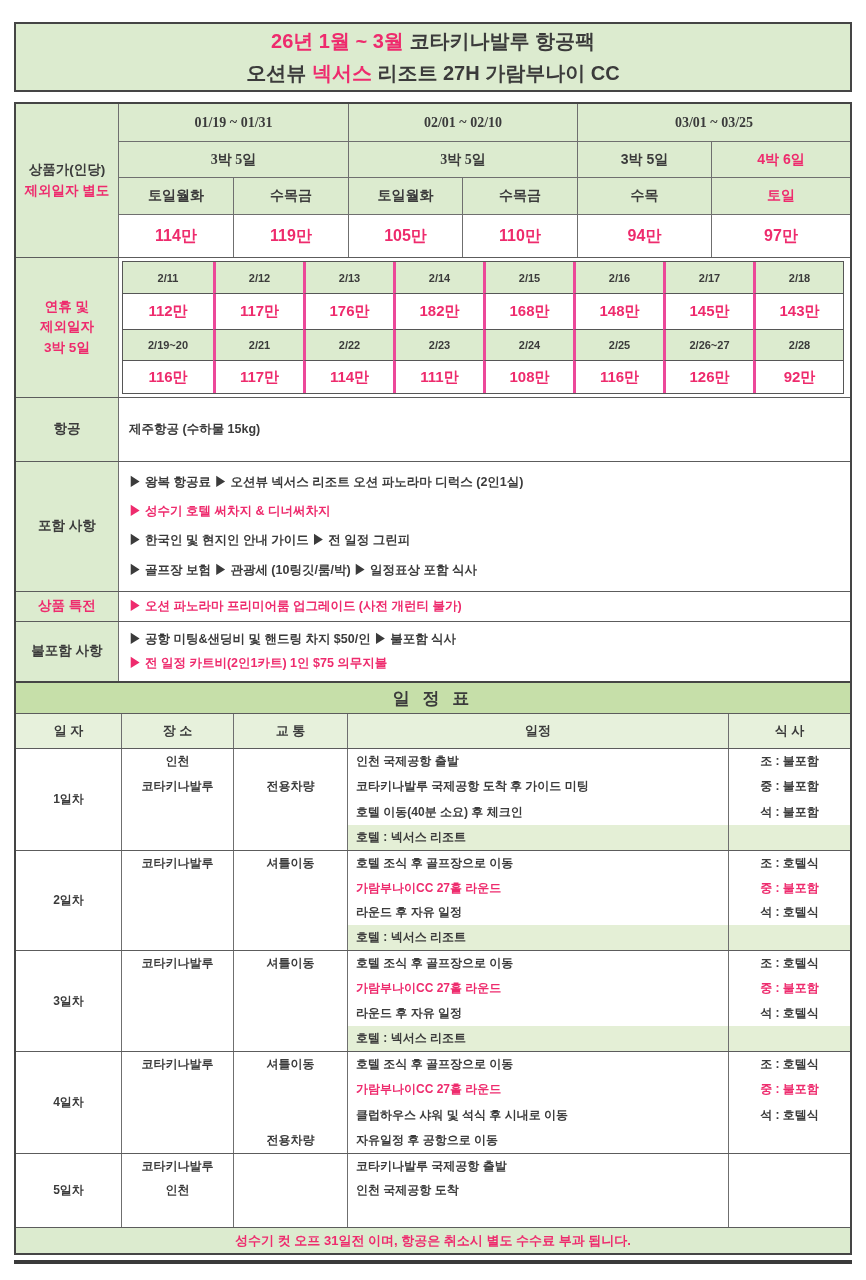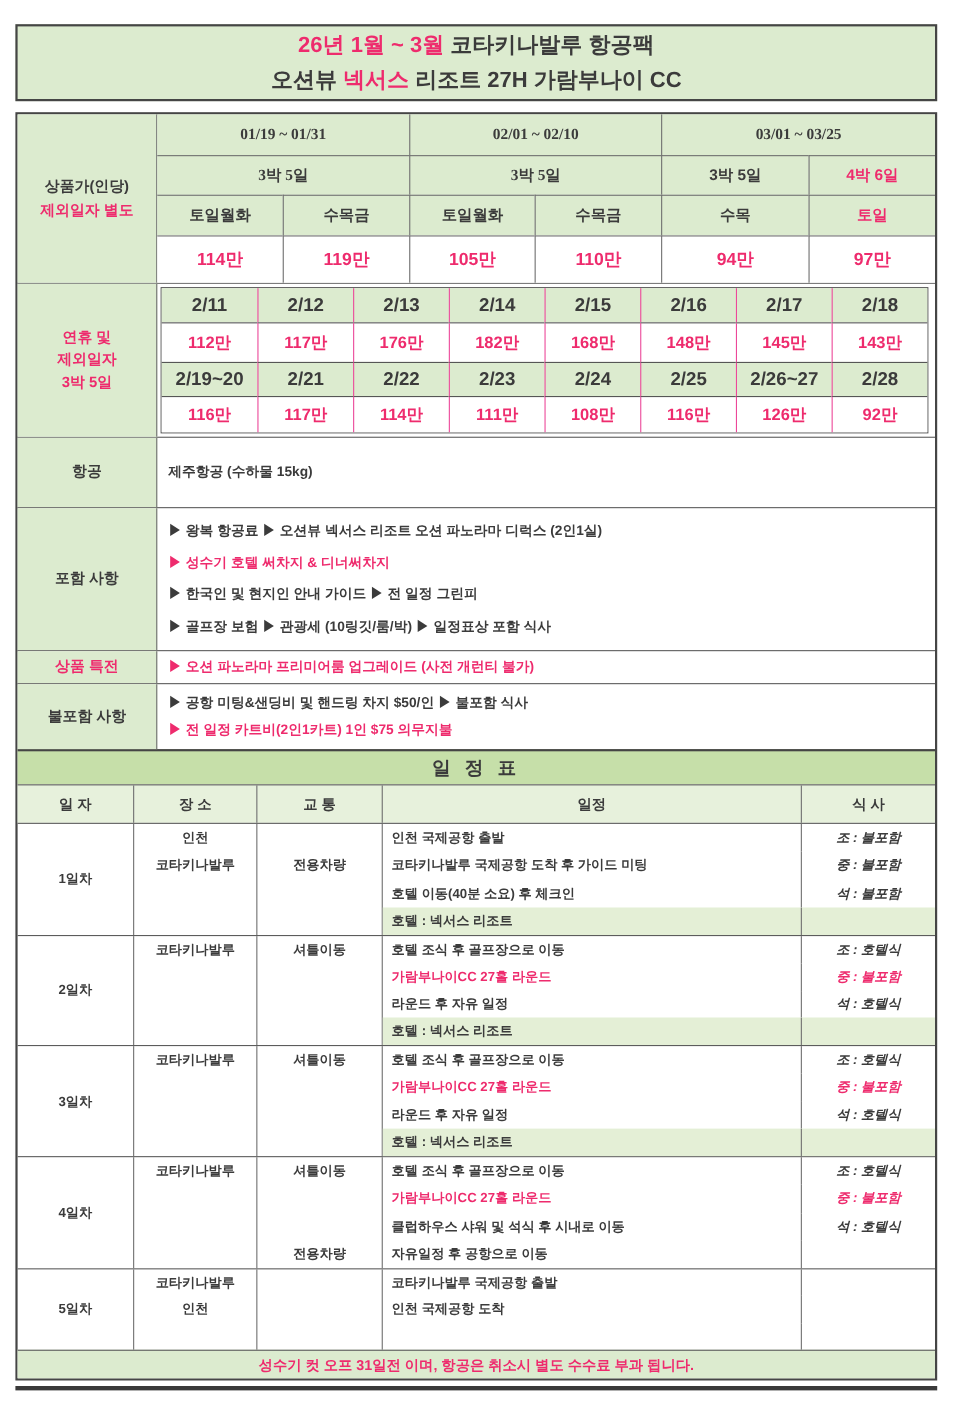--- a/index.html
+++ b/index.html
@@ -36,21 +36,21 @@
 
   
   .main-table {
     margin-top:10px;
     border:2px solid var(--bd-dark);
     background:#fff;
   }
   .sec { display:flex; border-top:1.5px solid #5c5c5c; }
   .sec:first-child { border-top:none; }
   .lbl {
-    width:127px; flex:none;
+    width:103px; flex:none;
     border-right:1px solid var(--bd);
     background:var(--g-light);
     display:flex; flex-direction:column; align-items:center; justify-content:center;
     text-align:center; font-size:13.5px; line-height:1.5;
   }
   .sec-body { flex:1; min-width:0; }
 
   
   .price-sec { height:153px; }
   .price-grid {
@@ -67,24 +67,24 @@
   .sp2 { grid-column:span 2;font-family:Liberation Serif, serif; }
 
   
   .holiday-sec { height:140px; }
   .holiday-wrap { padding:3px 6px 3px 3px; height:100%; }
   .holiday-grid {
     border:1.5px solid #565656; height:100%;
     display:grid; grid-template-columns:repeat(8,1fr);
     grid-template-rows:31px 36px 31px 1fr;
   }
-  .hc { display:flex; align-items:center; justify-content:center; font-size:17px; }
+  .hc { display:flex; align-items:center; justify-content:center; font-size:11px; }
   .hc.date { background:var(--g-light); }
   .hc.price { background:#fff; color:var(--pink); font-size:15px; }
-  .hc.bl { border-left:1px solid #ec4899; }
+  .hc.bl { border-left:3px solid #ec4899; }
   .hc.bt { border-top:1px solid #565656; }
 
   
   .info-body { display:flex; flex-direction:column; justify-content:space-around;
                padding:6px 10px; font-size:12.5px; line-height:1.4; }
   .flight-sec { height:64px; }
   .included-sec { height:130px; }
   .special-sec { height:30px; }
   .excluded-sec { height:60px; }
 
@@ -109,21 +109,21 @@
   .grid3 { display:grid; grid-template-rows:repeat(3,1fr); }
   .cellgrid { text-align:center; }
   .cellgrid > div { display:flex; align-items:center; justify-content:center; }
   .r1{grid-row:1;} .r2{grid-row:2;} .r4{grid-row:4;}
   .right-block { flex:1; min-width:0; }
   .subrow { display:flex; }
   .subrow .it {
     flex:1; min-width:0; display:flex; align-items:center;
     padding-left:8px; border-right:1px solid var(--bd); text-align:left;
   }
-  .subrow .meal { width:121px; flex:none; display:flex; align-items:center; justify-content:center;font-style:italic; }
+  .subrow .meal { width:121px; flex:none; display:flex; align-items:center; justify-content:center; }
   .subrow.hotel { background:var(--g-hotel); }
   .h102 { height:102px; } .h100 { height:100px; } .h101 { height:101px; } .h74 { height:74px; }
 
   
   .footer-band {
     height:26px; border-top:1.5px solid #5c5c5c;
     background:var(--g-light); color:var(--pink);
     display:flex; align-items:center; justify-content:center; font-size:13px;
   }
   .bottom-bar { margin-top:5px; height:4px; background:#3a3a3a; }

